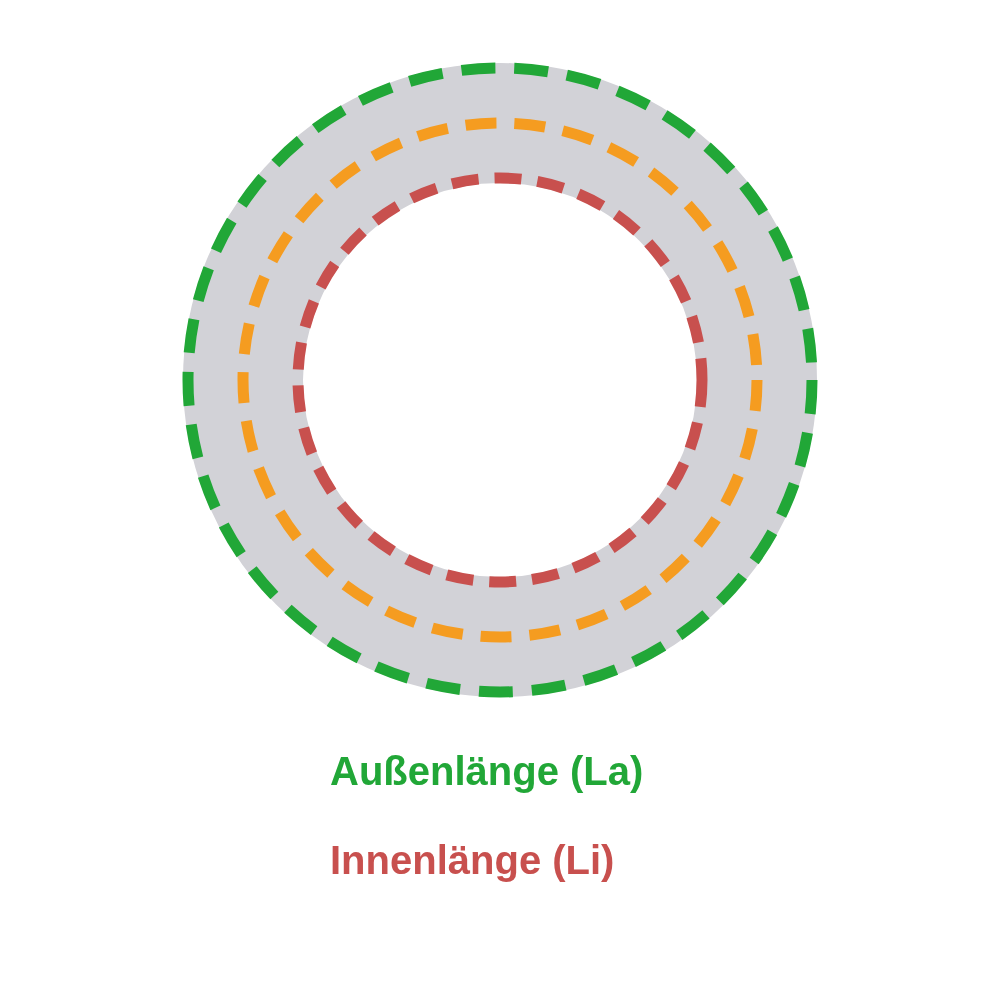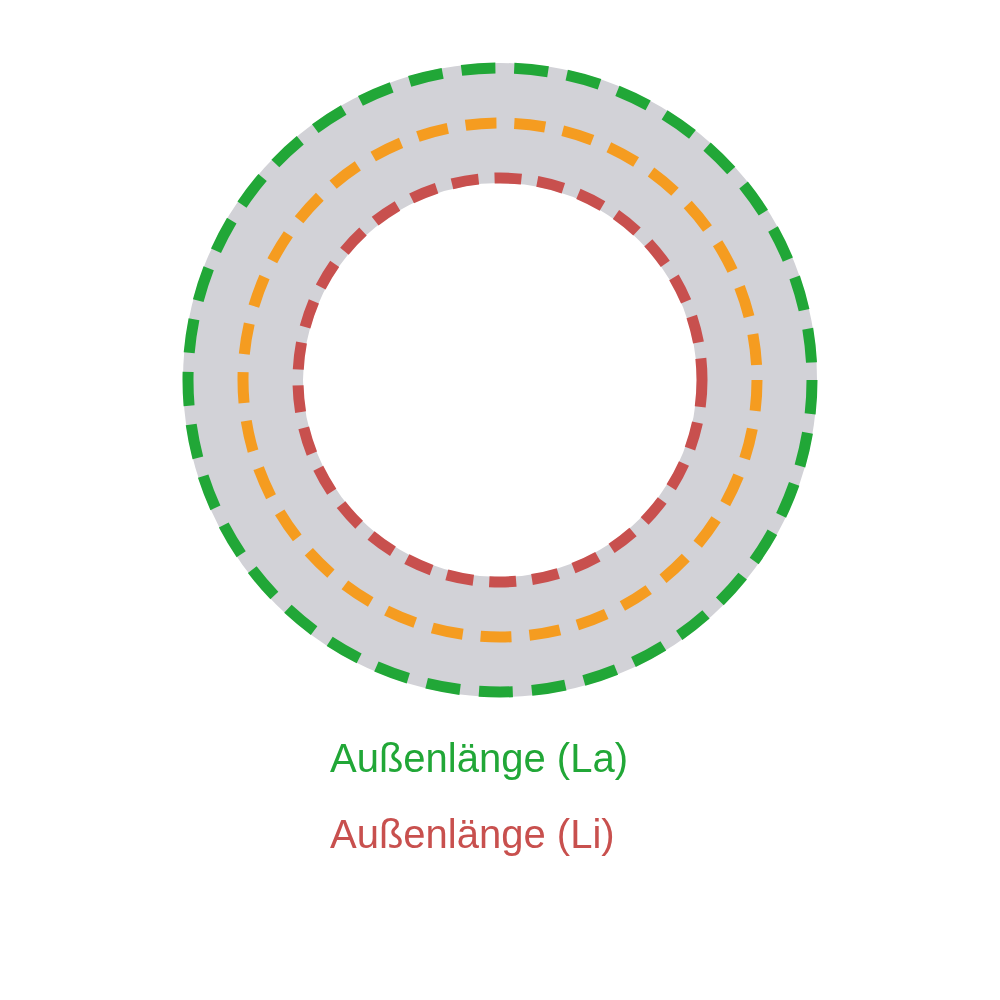--- a/index.html
+++ b/index.html
@@ -22,35 +22,36 @@
   .legend {
     position: absolute;
     left: 330px;
     top: 738px;
     display: flex;
     flex-direction: column;
     gap: 36px;
   }
   .legend-item {
     font-size: 40px;
-    font-weight: normal;
+    font-weight: bold;
     line-height: 1;
     white-space: nowrap;
+    margin-top: 13px;
   }
 </style>
 </head>
 <body>
 
 <svg class="diagram" viewBox="0 0 1000 1000" width="1000" height="1000" xmlns="http://www.w3.org/2000/svg">
 
   <circle cx="500" cy="380" r="257" fill="none" stroke-width="120" stroke="#D2D2D7"></circle>
 
   <circle cx="500" cy="380" r="312" fill="none" stroke-width="11" stroke-dasharray="34 19" stroke="#21A737"></circle>
 
   <circle cx="500" cy="380" r="257" fill="none" stroke-width="11" stroke-dasharray="31 18" stroke="#F59C20"></circle>
 
   <circle cx="500" cy="380" r="202" fill="none" stroke-width="11" stroke-dasharray="27 16" stroke="#C8504E"></circle>
 </svg>
 
 <div class="legend">
   <div class="legend-item" style="color: rgb(33, 167, 55);">Außenlänge (La)</div>
-  <div class="legend-item" style="color: rgb(200, 80, 78);">Außenlänge (Li)</div>
+  <div class="legend-item" style="color: rgb(200, 80, 78);">Innenlänge (Li)</div>
 </div>
 
 </body></html>

